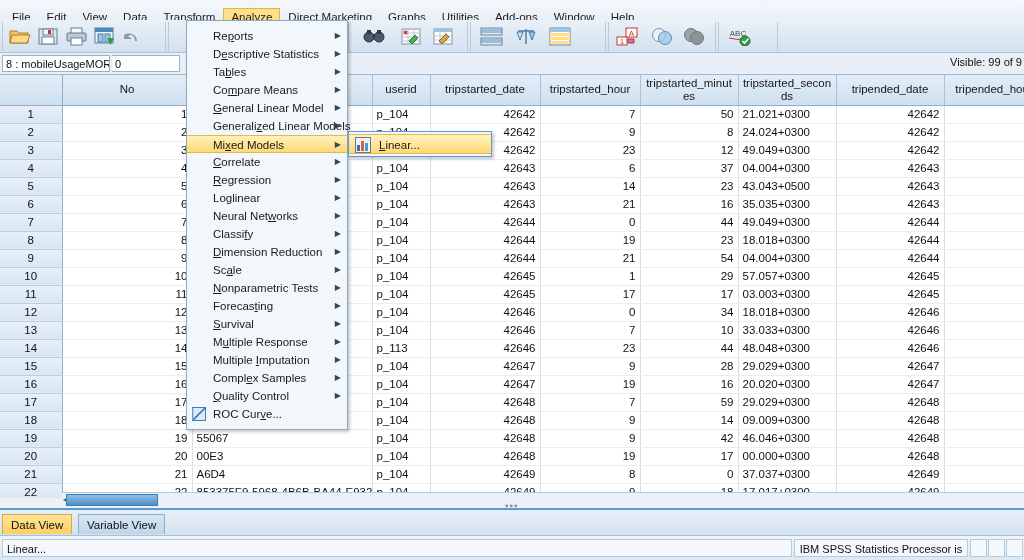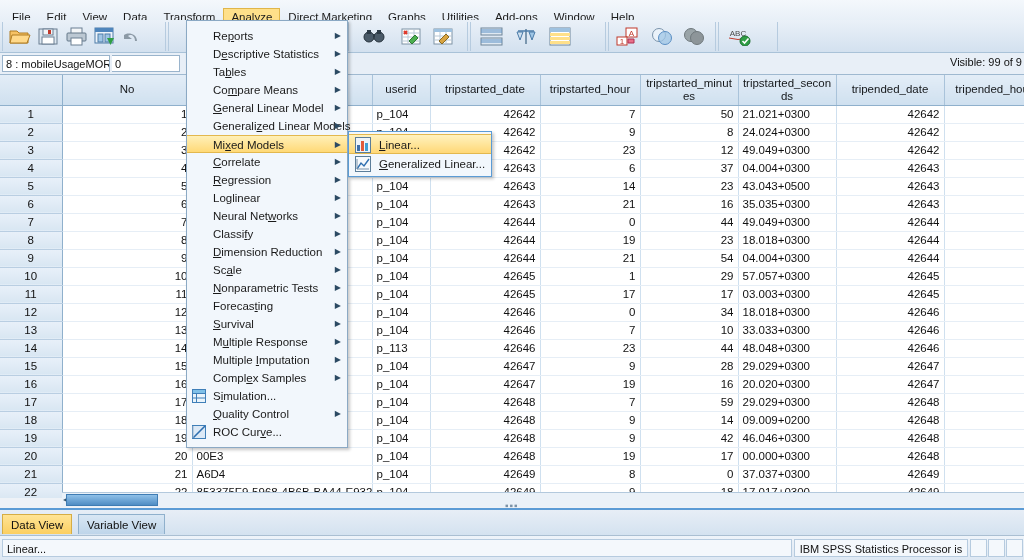--- a/index.html
+++ b/index.html
@@ -716,21 +716,21 @@
             <td class="num">8</td>
           </tr>
           <tr>
             <td class="rownum">18</td>
             <td class="num">18</td>
             <td class="lft">83E9</td>
             <td class="lft">p_104</td>
             <td class="num">42648</td>
             <td class="num">9</td>
             <td class="num">14</td>
-            <td class="lft">09.009+0200</td>
+            <td class="lft">09.009+0300</td>
             <td class="num">42648</td>
             <td class="num">9</td>
           </tr>
           <tr>
             <td class="rownum">19</td>
             <td class="num">19</td>
             <td class="lft">55067</td>
             <td class="lft">p_104</td>
             <td class="num">42648</td>
             <td class="num">9</td>
@@ -813,25 +813,20 @@
         <div class="mi"><span>Neural Net<u class="ul">w</u>orks</span><span class="arr">▶</span></div>
         <div class="mi"><span>Classi<u class="ul">f</u>y</span><span class="arr">▶</span></div>
         <div class="mi"><span><u class="ul">D</u>imension Reduction</span><span class="arr">▶</span></div>
         <div class="mi"><span>Sc<u class="ul">a</u>le</span><span class="arr">▶</span></div>
         <div class="mi"><span><u class="ul">N</u>onparametric Tests</span><span class="arr">▶</span></div>
         <div class="mi"><span>Forecas<u class="ul">t</u>ing</span><span class="arr">▶</span></div>
         <div class="mi"><span><u class="ul">S</u>urvival</span><span class="arr">▶</span></div>
         <div class="mi"><span>M<u class="ul">u</u>ltiple Response</span><span class="arr">▶</span></div>
         <div class="mi"><span>Multiple <u class="ul">I</u>mputation</span><span class="arr">▶</span></div>
         <div class="mi"><span>Compl<u class="ul">e</u>x Samples</span><span class="arr">▶</span></div>
-        <div class="mi"><span class="mico"><svg width="14" height="14" viewBox="0 0 14 14">
-              <rect x="0.5" y="0.5" width="13" height="13" fill="#eaf4fb" stroke="#3f7fb8"></rect>
-              <path d="M0.5 4.5 H13.5 M4.5 4.5 V13.5 M0.5 9 H13.5" stroke="#3f7fb8"></path>
-              <rect x="1" y="1" width="12" height="3" fill="#7fc0e8"></rect>
-            </svg></span><span>S<u class="ul">i</u>mulation...</span></div>
         <div class="mi"><span><u class="ul">Q</u>uality Control</span><span class="arr">▶</span></div>
         <div class="mi"><span class="mico"><svg width="14" height="14" viewBox="0 0 14 14">
               <rect x="0.5" y="0.5" width="13" height="13" fill="#dce9f6" stroke="#3f7fb8"></rect>
               <path d="M1 13 L13 1" stroke="#2f6fb0" stroke-width="1.6" fill="none"></path>
               <path d="M1 13 L1 1" stroke="#9ab4cc"></path>
             </svg></span><span>ROC Cur<u class="ul">v</u>e...</span></div>
       </div>
   </div>
 
   <div class="submenu">
@@ -839,25 +834,15 @@
       <span class="mico">
         <svg width="16" height="16" viewBox="0 0 16 16">
           <rect x="0.5" y="0.5" width="15" height="15" fill="#eef4fa" stroke="#5b7d99"></rect>
           <rect x="2" y="8" width="3" height="6" fill="#3f6fa8"></rect>
           <rect x="6" y="4" width="3" height="10" fill="#e05a3a"></rect>
           <rect x="10" y="6" width="3" height="8" fill="#3f9ed4"></rect>
         </svg>
       </span>
       <span><u class="ul">L</u>inear...</span>
     </div>
-    <div class="sub-mi">
-      <span class="mico">
-        <svg width="16" height="16" viewBox="0 0 16 16">
-          <rect x="0.5" y="0.5" width="15" height="15" fill="#f6f9fc" stroke="#5b7d99"></rect>
-          <path d="M2 13 L6 7 L9 10 L14 3" stroke="#2f6fb0" fill="none" stroke-width="1.4"></path>
-          <path d="M2 3 L2 13 L14 13" stroke="#7a93ab" fill="none"></path>
-        </svg>
-      </span>
-      <span><u class="ul">G</u>eneralized Linear...</span>
-    </div>
   </div>
 
 </div>
 
 </body></html>

